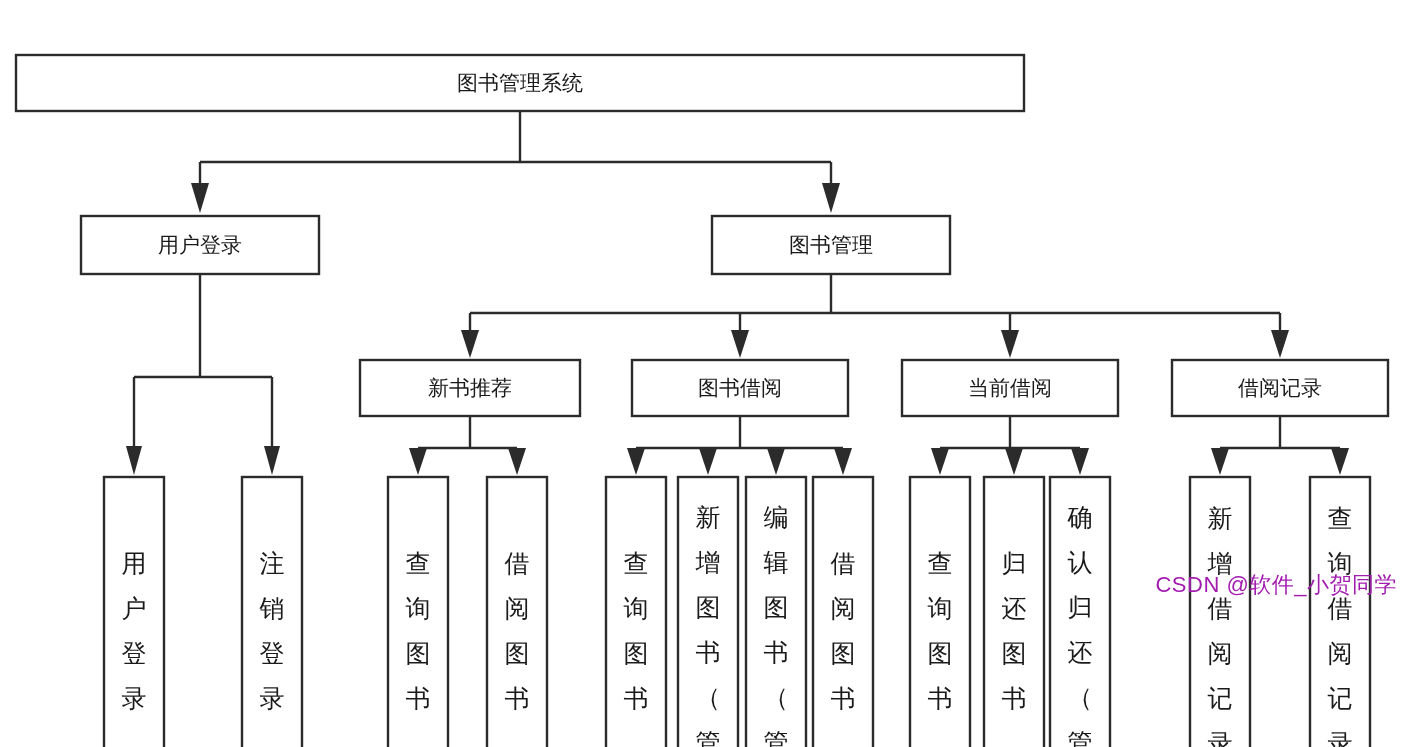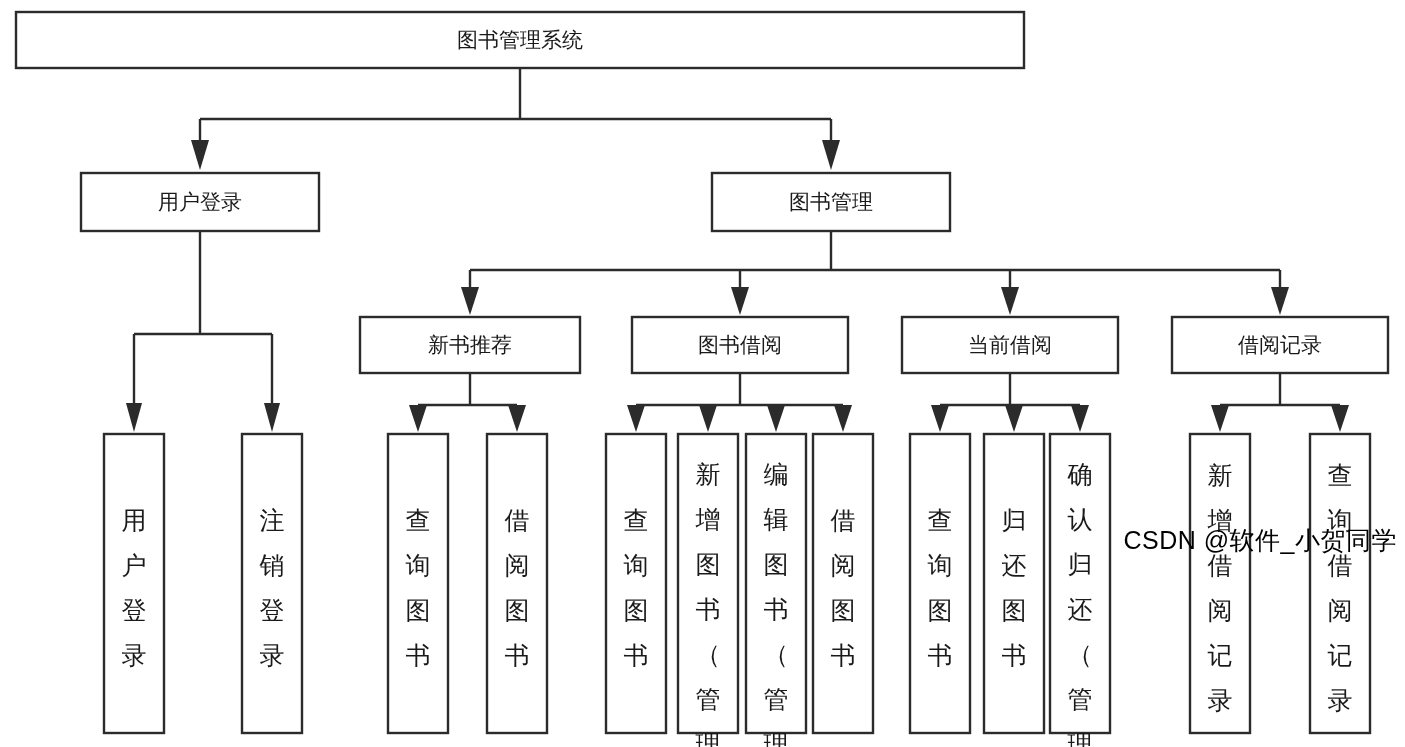--- a/index.html
+++ b/index.html
@@ -11,20 +11,21 @@
     width: 1405px;
     height: 747px;
     font-family: "Liberation Sans", "DejaVu Sans", sans-serif;
     overflow: hidden;
     position: relative;
   }
   #diagram-root {
     position: relative;
     width: 1405px;
     height: 561px;
+    margin-top: 43px;
   }
   svg.flow {
     position: absolute;
     left: 0;
     top: 0;
     width: 1405px;
     height: 747px;
     display: block;
   }
   .node-box {
@@ -53,22 +54,22 @@
     font-family: "Liberation Sans", "DejaVu Sans", sans-serif;
     font-size: 25px;
     fill: #1a1a1a;
     text-anchor: middle;
   }
   .watermark {
     position: absolute;
     right: 8px;
     bottom: 4px;
     font-family: "Liberation Sans", "DejaVu Sans", sans-serif;
-    font-size: 25px;
-    color: #000000;
+    font-size: 22px;
+    color: #a21caf;
     letter-spacing: 0.5px;
     white-space: nowrap;
     pointer-events: none;
   }
 </style>
 </head>
 <body>
 
 <div id="diagram-root">
 

